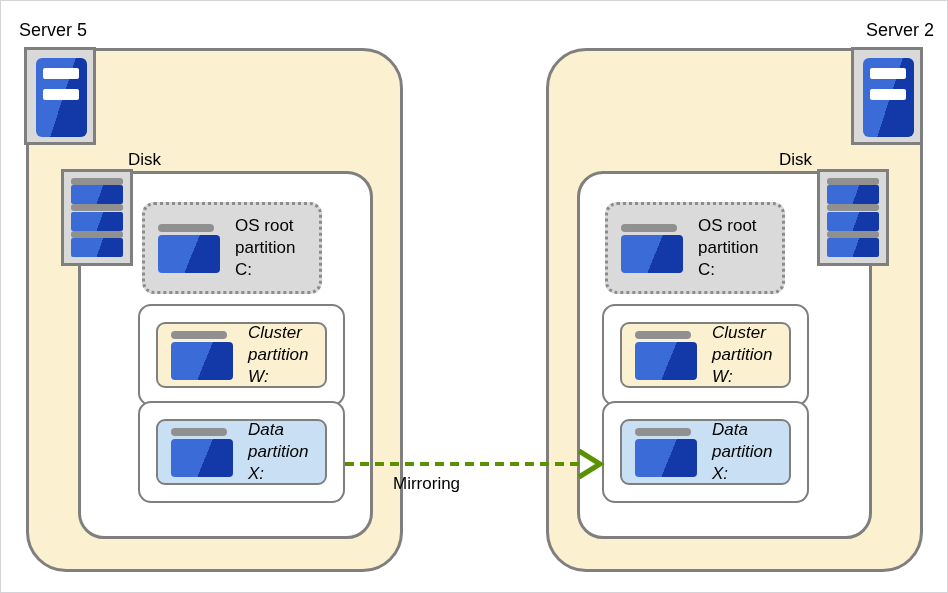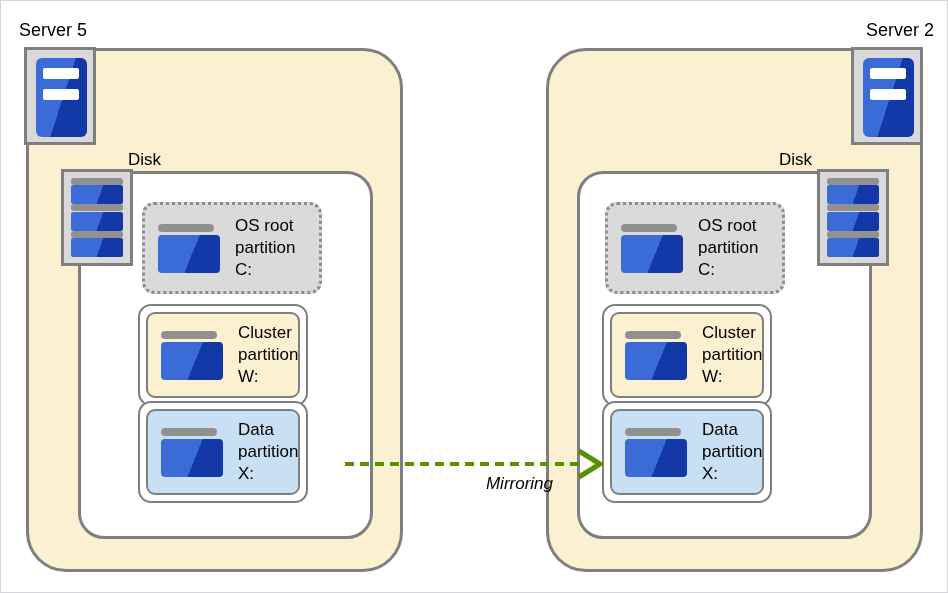--- a/index.html
+++ b/index.html
@@ -53,41 +53,41 @@
 
   
   .part{position:absolute;box-sizing:border-box;}
   .part-os{
     top:201px;width:180px;height:92px;border-radius:12px;
     border:3px dotted var(--dot_gray);background:var(--os_fill);
     display:flex;align-items:center;
   }
   #s1-os{left:141px;} #s2-os{left:604px;}
   .part-double{
-    width:170px;height:102px;border-radius:13px;
-    border:2px solid var(--border_gray);background:#fff;padding:6px;
+    width:207px;height:102px;border-radius:13px;
+    border:2px solid var(--border_gray);background:#fff;padding:16px;font-style:italic;
   }
   .row-cluster{top:303px;} .row-data{top:400px;}
   #s1-cluster,#s1-data{left:137px;} #s2-cluster,#s2-data{left:601px;}
   .part-inner{
     width:100%;height:100%;box-sizing:border-box;border-radius:9px;
     border:2px solid var(--border_gray);display:flex;align-items:center;
   }
   .fill-cream{background:var(--server_fill);}
   .fill-blue{background:var(--data_fill);}
 
   .picon{margin-left:13px;width:62px;flex:none;}
   .pbar{height:8px;width:56px;background:var(--icon_gray);border-radius:4px;margin-bottom:3px;}
   .pblue{height:38px;width:62px;border-radius:4px;
     background:linear-gradient(112deg,var(--icon_blue_light) 54%,var(--icon_blue_dark) 54%);}
   .ptext{margin-left:15px;font-size:17px;line-height:22px;}
 
   
   .arrow-svg{position:absolute;left:340px;top:446px;}
-  .mirror-label{position:absolute;left:392px;top:473px;width:160px;text-align:right;font-size:17px;font-style:italic;}
+  .mirror-label{position:absolute;left:392px;top:473px;width:160px;text-align:left;font-size:17px;}
 </style>
 </head>
 <body>
 
 <div class="canvas">
 
   <div class="server-label" id="s1-label">Server 5</div>
   <div class="server-box" id="s1-box"></div>
   <div class="server-icon" id="s1-srv-icon">
     <div class="tower">

